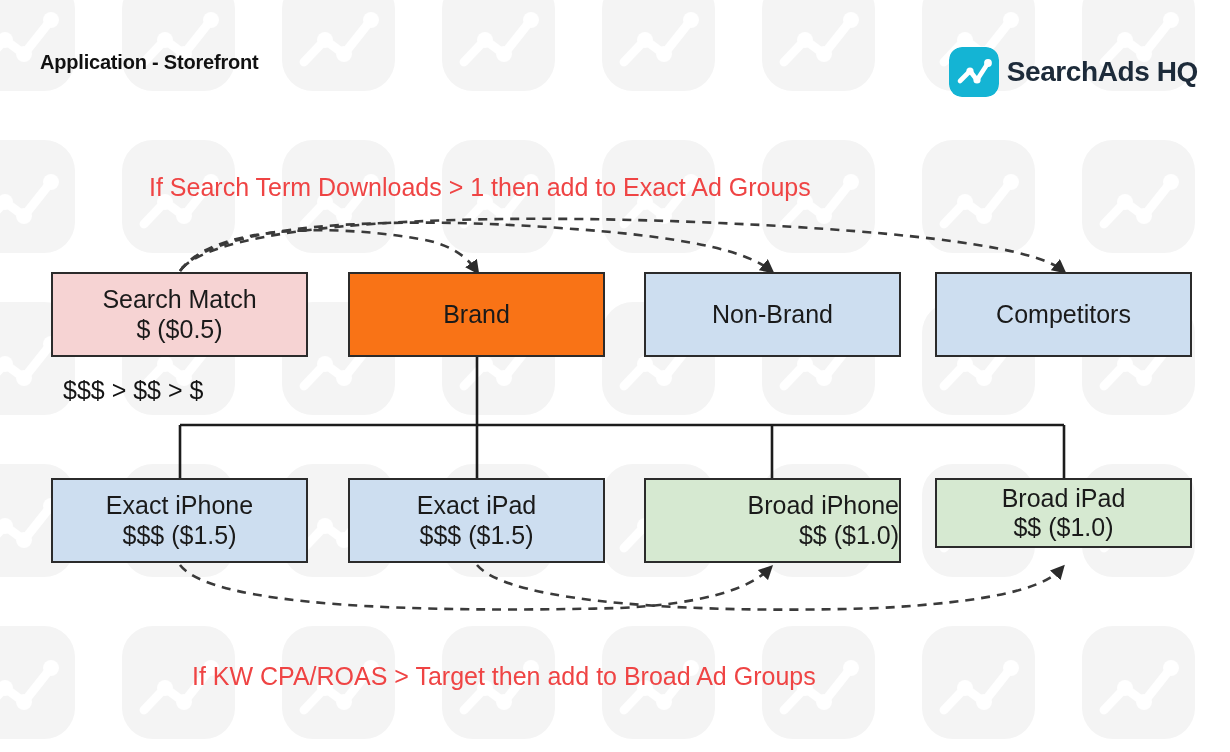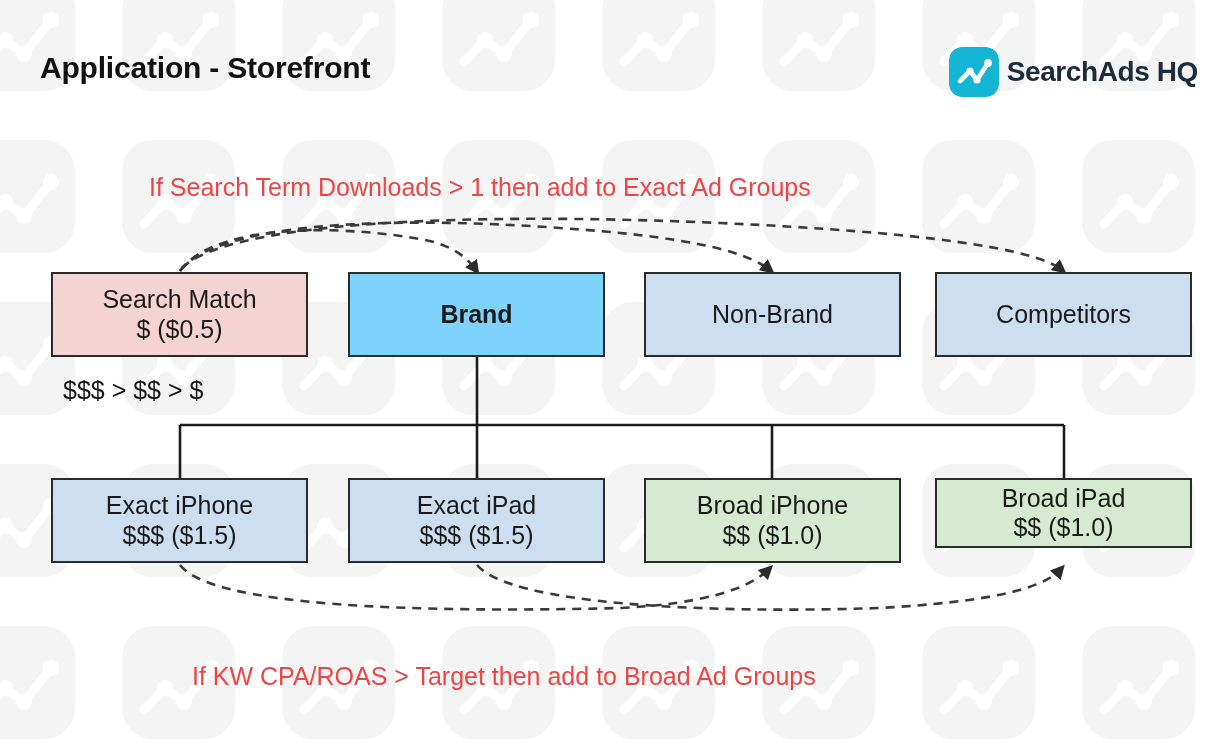--- a/index.html
+++ b/index.html
@@ -19,21 +19,21 @@
   #watermark{
     position:absolute;inset:0;
     width:1230px;height:752px;
     z-index:0;
     pointer-events:none;
   }
   
   #page-title{
     position:absolute;
     left:40px; top:51px;
-    font-size:30px;
+    font-size:20px;
     font-weight:bold;
     color:#111111;
     letter-spacing:-0.2px;
     white-space:nowrap;
     z-index:5;
   }
   #brand-logo{
     position:absolute;
     right:32px; top:47px;
     display:flex;
@@ -161,21 +161,21 @@
 
   <div class="note" style="left:63px;top:376px;">$$$ &gt; $$ &gt; $</div>
 
   <div class="caption" style="left:192px;top:662px;">If KW CPA/ROAS &gt; Target then add to Broad Ad Groups</div>
 
   <div class="node" style="left:51px;top:272px;width:257px;height:85px;background:#f6d3d3;">
     <span class="l1">Search Match</span>
     <span class="l2">$ ($0.5)</span>
   </div>
 
-  <div class="node" style="left:348px;top:272px;width:257px;height:85px;background:#7dd3fc;font-weight:bold;">
+  <div class="node" style="left:348px;top:272px;width:257px;height:85px;background:#f97316;">
     <span class="l1">Brand</span>
   </div>
 
   <div class="node" style="left:644px;top:272px;width:257px;height:85px;background:#cddef0;">
     <span class="l1">Non-Brand</span>
   </div>
 
   <div class="node" style="left:935px;top:272px;width:257px;height:85px;background:#cddef0;justify-content:center;">
     <span class="l1">Competitors</span>
   </div>
@@ -183,21 +183,21 @@
   <div class="node" style="left:51px;top:478px;width:257px;height:85px;background:#cddef0;">
     <span class="l1">Exact iPhone</span>
     <span class="l2">$$$ ($1.5)</span>
   </div>
 
   <div class="node" style="left:348px;top:478px;width:257px;height:85px;background:#cddef0;">
     <span class="l1">Exact iPad</span>
     <span class="l2">$$$ ($1.5)</span>
   </div>
 
-  <div class="node" style="left:644px;top:478px;width:257px;height:85px;background:#d6e9d1;">
+  <div class="node" style="left:644px;top:478px;width:257px;height:85px;background:#d6e9d1;align-items:flex-end;">
     <span class="l1">Broad iPhone</span>
     <span class="l2">$$ ($1.0)</span>
   </div>
 
   <div class="node" style="left:935px;top:478px;width:257px;height:70px;background:#d6e9d1;">
     <span class="l1">Broad iPad</span>
     <span class="l2">$$ ($1.0)</span>
   </div>
 
 </div>

